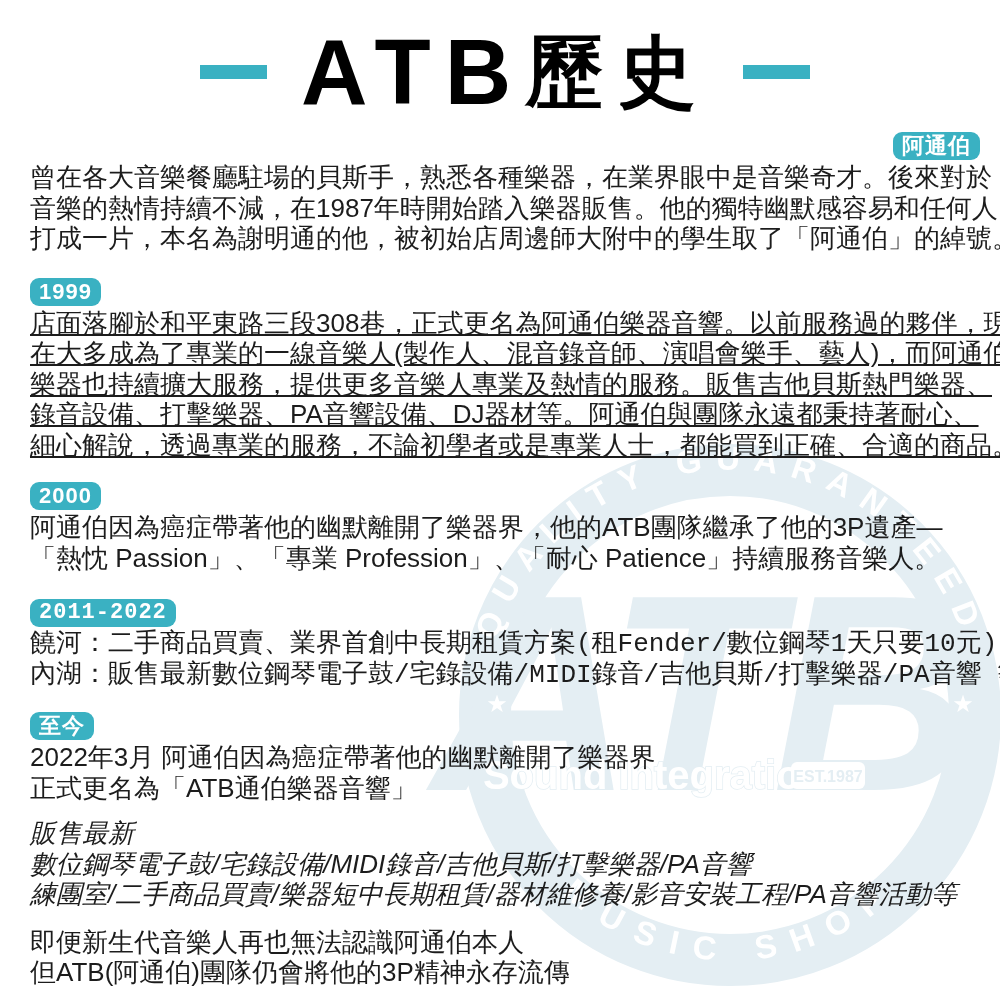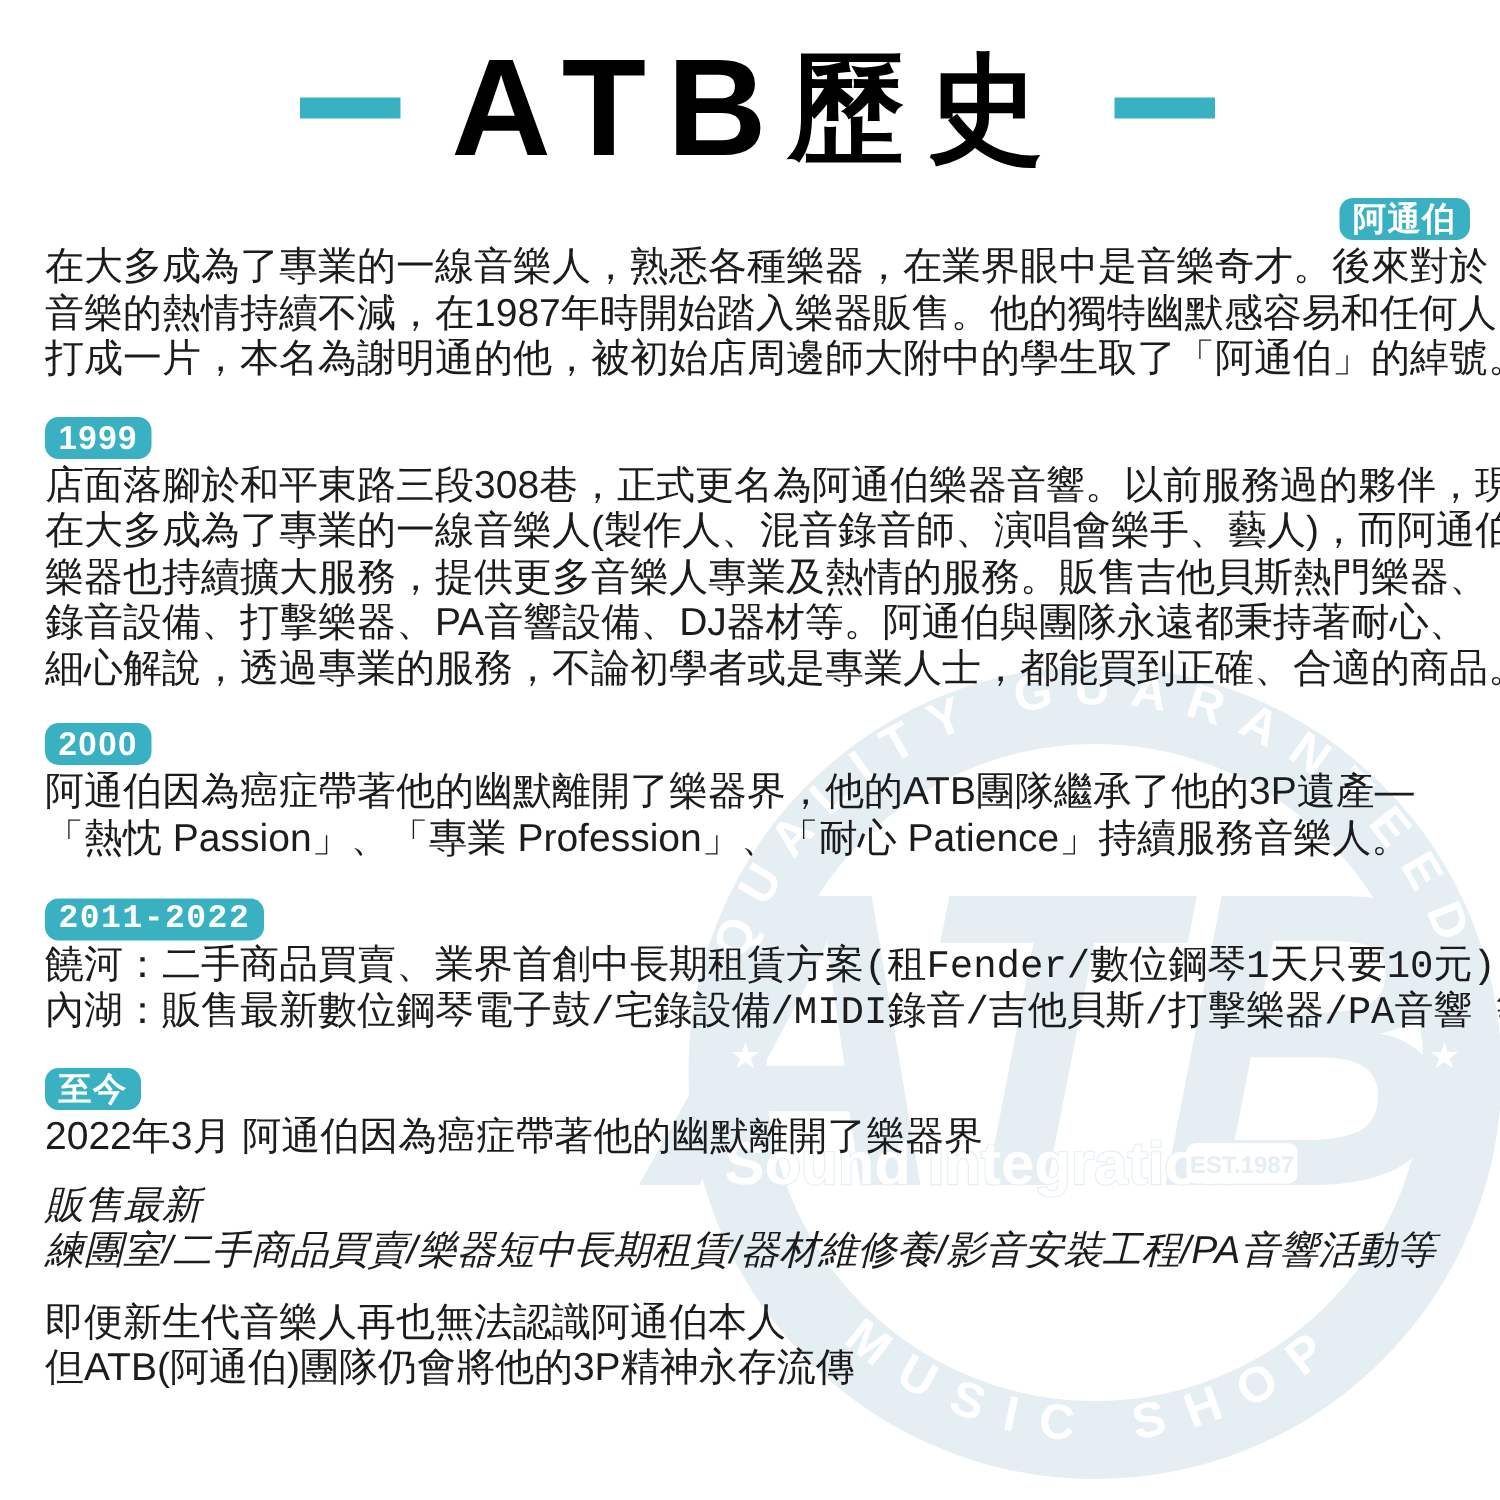--- a/index.html
+++ b/index.html
@@ -65,21 +65,21 @@
   }
   section p {
     margin-top: 2px;
     font-size: 26px;
     line-height: 30.5px;
     font-weight: 400;
   }
   .line { display: block; white-space: nowrap; }
 
   .s1 { margin-top: 14px; text-align: right; }
-  .s2 { margin-top: 24px; }
+  .s2 { margin-top: 24px; text-decoration: underline; }
   .s3 { margin-top: 22px; }
   .s4 { margin-top: 26px; font-family: Liberation Mono, monospace; }
   .s5 { margin-top: 22px; }
   .s6 { margin-top: 15px; font-style: italic; }
   .s7 { margin-top: 17px; }
 
   :root { --teal: #3ab1c2; --wm: #e4eef3; }
 </style>
 </head>
 <body>
@@ -116,21 +116,21 @@
     <h1 class="page-title">
       <span class="latin">ATB</span>
       <span class="cjk">歷史</span>
     </h1>
     <span class="title-dash"></span>
   </header>
 
   <section class="s1">
     <span class="badge">阿通伯</span>
     <p>
-      <span class="line">在大多成為了專業的一線音樂人，熟悉各種樂器，在業界眼中是音樂奇才。後來對於</span>
+      <span class="line">曾在各大音樂餐廳駐場的貝斯手，熟悉各種樂器，在業界眼中是音樂奇才。後來對於</span>
       <span class="line">音樂的熱情持續不減，在1987年時開始踏入樂器販售。他的獨特幽默感容易和任何人</span>
       <span class="line">打成一片，本名為謝明通的他，被初始店周邊師大附中的學生取了「阿通伯」的綽號。</span>
     </p>
   </section>
 
   <section class="s2">
     <span class="badge">1999</span>
     <p>
       <span class="line">店面落腳於和平東路三段308巷，正式更名為阿通伯樂器音響。以前服務過的夥伴，現</span>
       <span class="line">在大多成為了專業的一線音樂人(製作人、混音錄音師、演唱會樂手、藝人)，而阿通伯</span>
@@ -153,26 +153,28 @@
     <p>
       <span class="line">饒河：二手商品買賣、業界首創中長期租賃方案(租Fender/數位鋼琴1天只要10元)</span>
       <span class="line">內湖：販售最新數位鋼琴電子鼓/宅錄設備/MIDI錄音/吉他貝斯/打擊樂器/PA音響 等</span>
     </p>
   </section>
 
   <section class="s5">
     <span class="badge">至今</span>
     <p>
       <span class="line">2022年3月 阿通伯因為癌症帶著他的幽默離開了樂器界</span>
+      <span class="line">正式更名為「ATB通伯樂器音響」</span>
     </p>
   </section>
 
   <section class="s6">
     <p>
       <span class="line">販售最新</span>
+      <span class="line">數位鋼琴電子鼓/宅錄設備/MIDI錄音/吉他貝斯/打擊樂器/PA音響</span>
       <span class="line">練團室/二手商品買賣/樂器短中長期租賃/器材維修養/影音安裝工程/PA音響活動等</span>
     </p>
   </section>
 
   <section class="s7">
     <p>
       <span class="line">即便新生代音樂人再也無法認識阿通伯本人</span>
       <span class="line">但ATB(阿通伯)團隊仍會將他的3P精神永存流傳</span>
     </p>
   </section>

